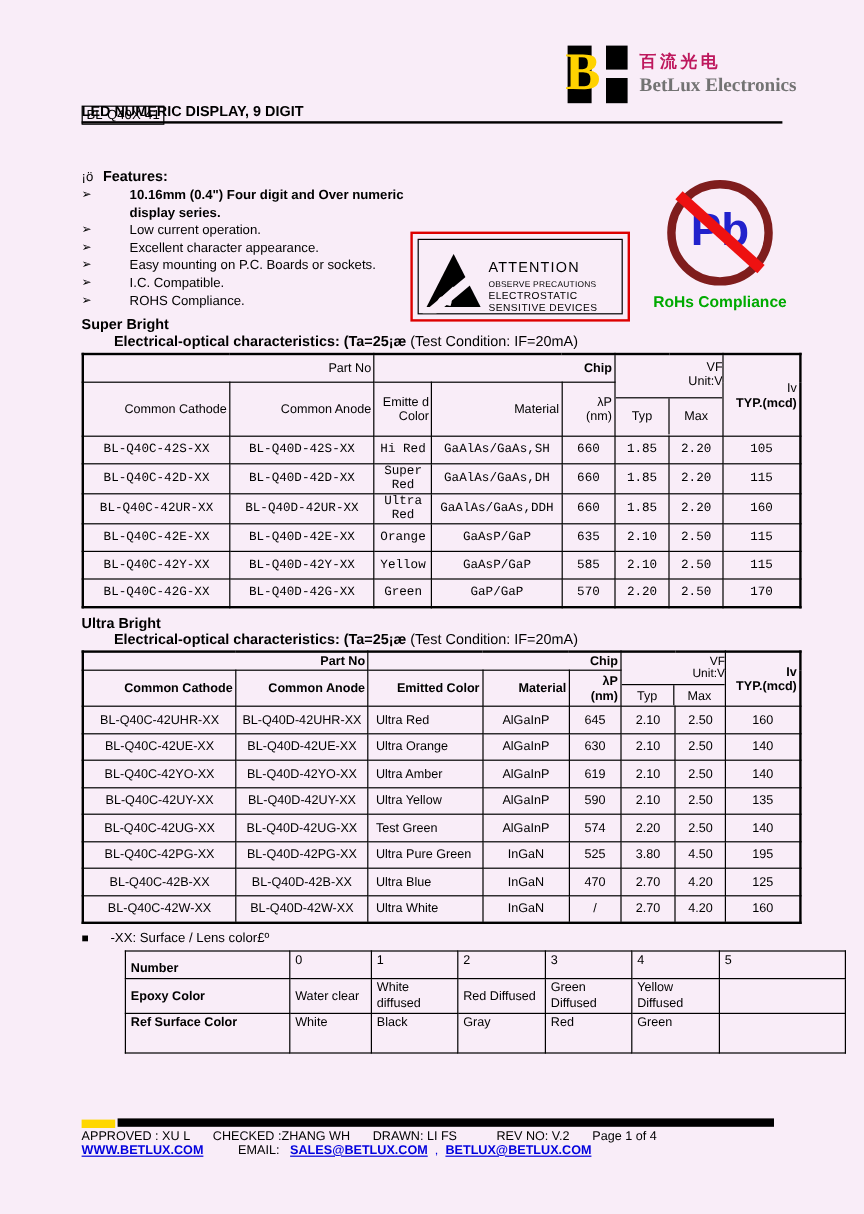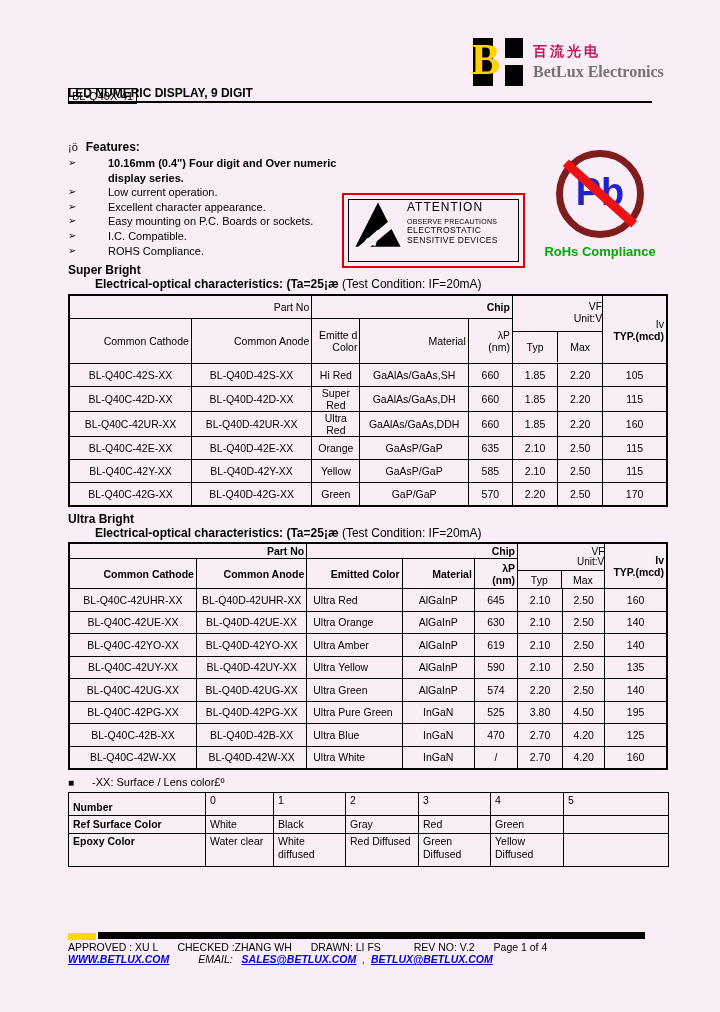--- a/index.html
+++ b/index.html
@@ -24,21 +24,21 @@
   
   .features-head{position:absolute;left:68px;top:140px;font-size:12px;font-weight:bold;color:#000;}
   .features-head .pre{font-weight:normal;margin-right:8px;font-size:11px;}
   .features-list{position:absolute;left:68px;top:156px;width:300px;font-size:11px;color:#000;}
   .feat{display:flex;line-height:14.6px;}
   .feat .b{width:40px;flex:0 0 40px;font-size:10px;}
   .feat:first-child .t{font-weight:bold;}
 
   
   .attention{position:absolute;left:342px;top:193px;width:183px;height:75px;border:2px solid #dd0000;background:#f9edf8;box-sizing:border-box;}
-  .attention-inner{position:absolute;left:4px;top:4px;right:4px;bottom:4px;border:1px solid #000;display:flex;align-items:flex-start;}
+  .attention-inner{position:absolute;left:4px;top:4px;right:4px;bottom:4px;border:1px solid #000;display:flex;align-items:flex-end;}
   .esd-icon{flex:0 0 58px;display:flex;justify-content:center;}
   .att-text{flex:1;}
   .att-title{font-size:12px;color:#000;letter-spacing:1px;margin-bottom:4px;}
   .att-line1{font-size:7px;color:#000;letter-spacing:.2px;}
   .att-line2,.att-line3{font-size:8.5px;color:#000;letter-spacing:.4px;}
 
   
   .pb-wrap{position:absolute;left:540px;top:150px;width:120px;text-align:center;}
   .pb-circle{position:relative;width:74px;height:74px;margin:0 auto;border:7px solid #7f1d1d;border-radius:50%;}
   .pb-text{position:absolute;left:0;right:0;top:13px;text-align:center;font-size:38px;font-weight:bold;color:#2222cc;line-height:44px;}
@@ -52,21 +52,21 @@
 
   
   table{border-collapse:collapse;table-layout:fixed;}
   .dtable{position:absolute;left:68px;width:600px;font-size:10.5px;color:#000;}
   .dtable th,.dtable td{border:1px solid #000;padding:0 2px;text-align:center;vertical-align:middle;overflow:hidden;}
   .dtable{border:2px solid #000;}
   .dtable th{font-weight:normal;text-align:right;}
   .dtable .bold{font-weight:bold;}
   #table-super tr.hrow1 th{height:22px;}
   #table-super tr.hrow2 th{height:44px;}
-  #table-super tbody td{height:22px;}
+  #table-super tbody td{height:22px;font-family:Liberation Mono, monospace;}
   #table-ultra tr.hrow1 th{height:14px;}
   #table-ultra tr.hrow2 th{height:28px;}
   #table-ultra tbody td{height:21.5px;}
   #table-ultra thead th{font-weight:bold;}
   #table-ultra tbody td:nth-child(3){text-align:left;padding-left:6px;}
   .vf-cell{padding:0 !important;}
   .vf-top{border-bottom:1px solid #000;font-weight:normal;line-height:12px;padding:3px 0;}
   .vf-bot{display:flex;font-weight:normal;}
   .vf-bot span{flex:1;display:flex;align-items:center;justify-content:center;}
   .vf-bot span:first-child{border-right:1px solid #000;}
@@ -82,21 +82,21 @@
   #table-xx td:first-child{font-weight:bold;}
   #table-xx tr:first-child td{height:20px;vertical-align:top;}
   #table-xx tr:first-child td:first-child{vertical-align:bottom;}
   #table-xx tr:last-child td{height:30px;vertical-align:top;}
 
   
   .footer-bar-y{position:absolute;left:68px;top:933px;width:28px;height:7px;background:#ffd700;}
   .footer-bar-b{position:absolute;left:98px;top:932px;width:547px;height:7px;background:#000;}
   .footer-line1{position:absolute;left:68px;top:941px;font-size:10.5px;color:#000;white-space:nowrap;}
   .footer-line1 span{margin-right:16px;}
-  .footer-line2{position:absolute;left:68px;top:953px;font-size:10.5px;color:#000;white-space:nowrap;font-style:italic;}
+  .footer-line2{position:absolute;left:68px;top:953px;font-size:10.5px;color:#000;white-space:nowrap;}
   .footer-line2 a{color:#0000dd;text-decoration:underline;font-weight:bold;}
   .footer-line2 .email-label{margin:0 6px 0 26px;}
 </style>
 </head>
 <body>
 
 <div id="page">
 
   <div class="logo">
     <div class="logo-mark">
@@ -357,21 +357,21 @@
           <td>Ultra Yellow</td>
           <td>AlGaInP</td>
           <td>590</td>
           <td>2.10</td>
           <td>2.50</td>
           <td>135</td>
         </tr>
         <tr>
           <td>BL-Q40C-42UG-XX</td>
           <td>BL-Q40D-42UG-XX</td>
-          <td>Ultra Green</td>
+          <td>Test Green</td>
           <td>AlGaInP</td>
           <td>574</td>
           <td>2.20</td>
           <td>2.50</td>
           <td>140</td>
         </tr>
         <tr>
           <td>BL-Q40C-42PG-XX</td>
           <td>BL-Q40D-42PG-XX</td>
           <td>Ultra Pure Green</td>
@@ -400,56 +400,56 @@
           <td>2.70</td>
           <td>4.20</td>
           <td>160</td>
         </tr>
       </tbody>
   </table>
 
   <div class="xx-head">
     <span class="sq">■</span><span>-XX: Surface / Lens color£º</span>
   </div>
-  <table id="table-xx" class="dtable" style="top:792px;border-width:1px;">
+  <table id="table-xx" class="dtable" style="top:792px;border-width:1px;margin-left:36px;">
     <colgroup>
         <col style="width:137px">
         <col style="width:68px">
         <col style="width:72px">
         <col style="width:73px">
         <col style="width:72px">
         <col style="width:73px">
         <col style="width:105px">
       </colgroup>
     <tbody>
         <tr>
           <td>Number</td>
           <td>0</td>
           <td>1</td>
           <td>2</td>
           <td>3</td>
           <td>4</td>
           <td>5</td>
         </tr>
         <tr>
+          <td>Epoxy Color</td>
+          <td>Water clear</td>
+          <td>White diffused</td>
+          <td>Red Diffused</td>
+          <td>Green Diffused</td>
+          <td>Yellow Diffused</td>
+          <td></td>
+        </tr>
+        <tr>
           <td>Ref Surface Color</td>
           <td>White</td>
           <td>Black</td>
           <td>Gray</td>
           <td>Red</td>
           <td>Green</td>
-          <td></td>
-        </tr>
-        <tr>
-          <td>Epoxy Color</td>
-          <td>Water clear</td>
-          <td>White diffused</td>
-          <td>Red Diffused</td>
-          <td>Green Diffused</td>
-          <td>Yellow Diffused</td>
           <td></td>
         </tr>
       </tbody>
   </table>
 
   <div class="footer-bar-y"></div>
   <div class="footer-bar-b"></div>
   <div class="footer-line1">
     <span>APPROVED : XU L</span>
     <span>CHECKED :ZHANG WH</span>

